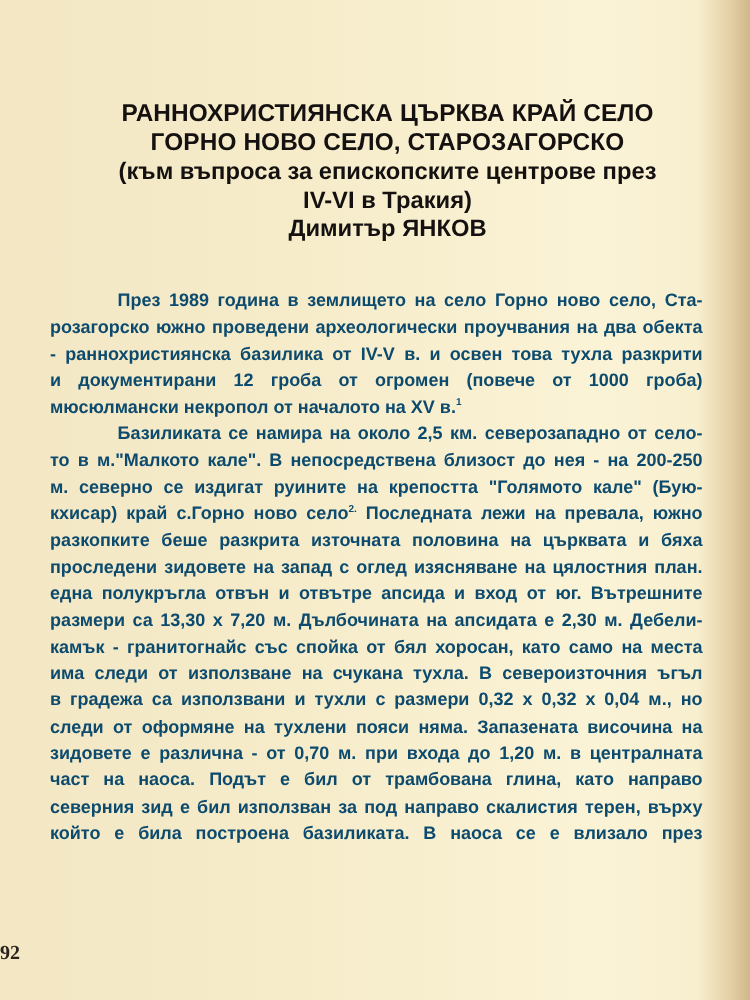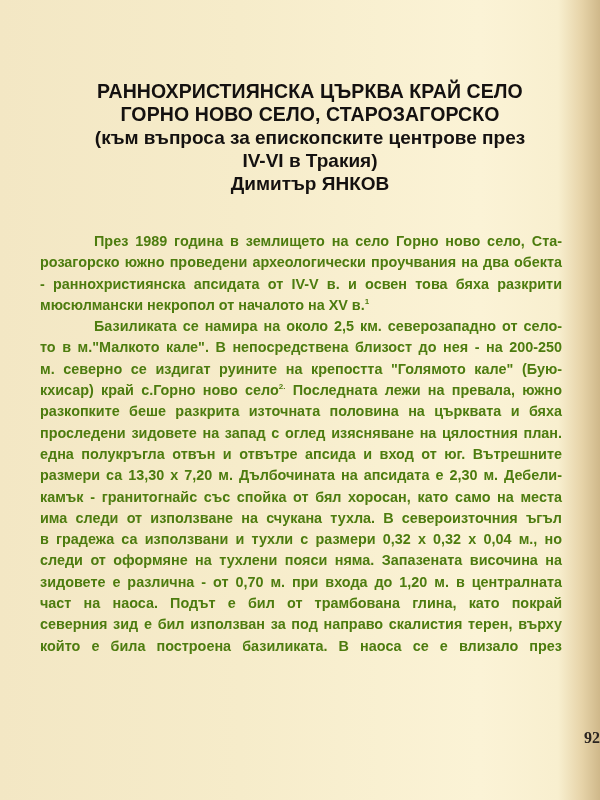--- a/index.html
+++ b/index.html
@@ -17,61 +17,62 @@
       font-size: 19.5px; line-height: 23px; letter-spacing: 0.1px; color: #141110;
     }
     .subtitle-line {
       font-size: 19px; line-height: 23px; color: #141110;
     }
     .author-line {
       font-size: 19px; line-height: 23px; color: #141110;
     }
     .body-text {
       position: absolute; left: 40px; top: 231px; width: 522px;
-      font-size: 14.4px; line-height: 21.3px; font-weight: bold; color: #4d7c0f;
+      font-size: 14.4px; line-height: 21.3px; font-weight: bold; color: #0c4a6e;
     }
     .body-line {
       display: block; white-space: nowrap; text-align: justify;
       text-align-last: justify; height: 21.3px; overflow: visible;
     }
     .body-line.indent { padding-left: 54px; }
     .body-line.last { text-align-last: left; }
     sup { font-size: 8px; line-height: 0; vertical-align: super; }
     .page-number {
-      position: absolute; left: 0; width: 600px; top: 729px; text-align: right;
+      position: absolute; left: 0; width: 600px; top: 754px; text-align: left;
       font-family: "Liberation Serif", serif; font-size: 16px; font-weight: bold; color: #2a2420;
     }
   </style>
 </head>
 <body>
 
 <div class="title-block">
   <div class="title-line">РАННОХРИСТИЯНСКА ЦЪРКВА КРАЙ СЕЛО</div>
   <div class="title-line">ГОРНО НОВО СЕЛО, СТАРОЗАГОРСКО</div>
   <div class="subtitle-line">(към въпроса за епископските центрове през</div>
   <div class="subtitle-line">IV-VI в Тракия)</div>
   <div class="author-line">Димитър ЯНКОВ</div>
 </div>
 
 <div class="body-text" id="body-text">
     <span class="body-line indent"><span>През 1989 година в землището на село Горно ново село, Ста-</span></span>
     <span class="body-line"><span>розагорско южно проведени археологически проучвания на два обекта</span></span>
-    <span class="body-line"><span>- раннохристиянска апсидата от IV-V в. и освен това бяха разкрити</span></span>
+    <span class="body-line"><span>- раннохристиянска базилика от IV-V в. и освен това тухла разкрити</span></span>
+    <span class="body-line"><span>и документирани 12 гроба от огромен (повече от 1000 гроба)</span></span>
     <span class="body-line last"><span>мюсюлмански некропол от началото на XV в.</span><sup>1</sup></span>
     <span class="body-line indent"><span>Базиликата се намира на около 2,5 км. северозападно от село-</span></span>
     <span class="body-line"><span>то в м."Малкото кале". В непосредствена близост до нея - на 200-250</span></span>
     <span class="body-line"><span>м. северно се издигат руините на крепостта "Голямото кале" (Бую-</span></span>
     <span class="body-line"><span>кхисар) край с.Горно ново село</span><sup>2.</sup><span> Последната лежи на превала, южно</span></span>
     <span class="body-line"><span>разкопките беше разкрита източната половина на църквата и бяха</span></span>
     <span class="body-line"><span>проследени зидовете на запад с оглед изясняване на цялостния план.</span></span>
     <span class="body-line"><span>една полукръгла отвън и отвътре апсида и вход от юг. Вътрешните</span></span>
     <span class="body-line"><span>размери са 13,30 х 7,20 м. Дълбочината на апсидата е 2,30 м. Дебели-</span></span>
     <span class="body-line"><span>камък - гранитогнайс със спойка от бял хоросан, като само на места</span></span>
     <span class="body-line"><span>има следи от използване на счукана тухла. В североизточния ъгъл</span></span>
     <span class="body-line"><span>в градежа са използвани и тухли с размери 0,32 х 0,32 х 0,04 м., но</span></span>
     <span class="body-line"><span>следи от оформяне на тухлени пояси няма. Запазената височина на</span></span>
     <span class="body-line"><span>зидовете е различна - от 0,70 м. при входа до 1,20 м. в централната</span></span>
-    <span class="body-line"><span>част на наоса. Подът е бил от трамбована глина, като покрай</span></span>
+    <span class="body-line"><span>част на наоса. Подът е бил от трамбована глина, като направо</span></span>
     <span class="body-line"><span>северния зид е бил използван за под направо скалистия терен, върху</span></span>
     <span class="body-line"><span>който е била построена базиликата. В наоса се е влизало през</span></span>
   </div>
 
 <div class="page-number">92</div>
 
 </body></html>

